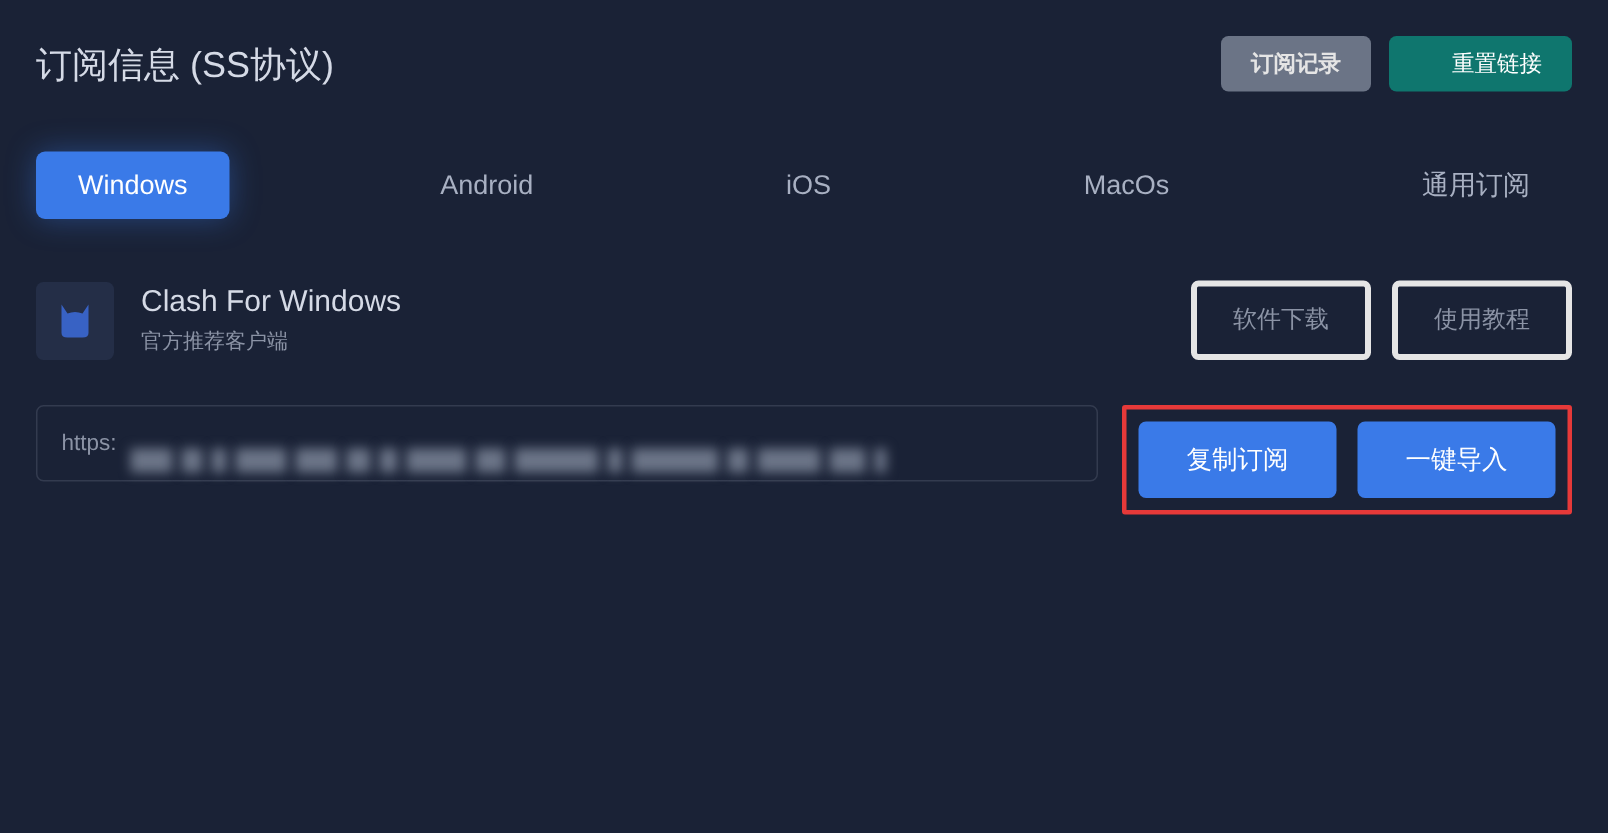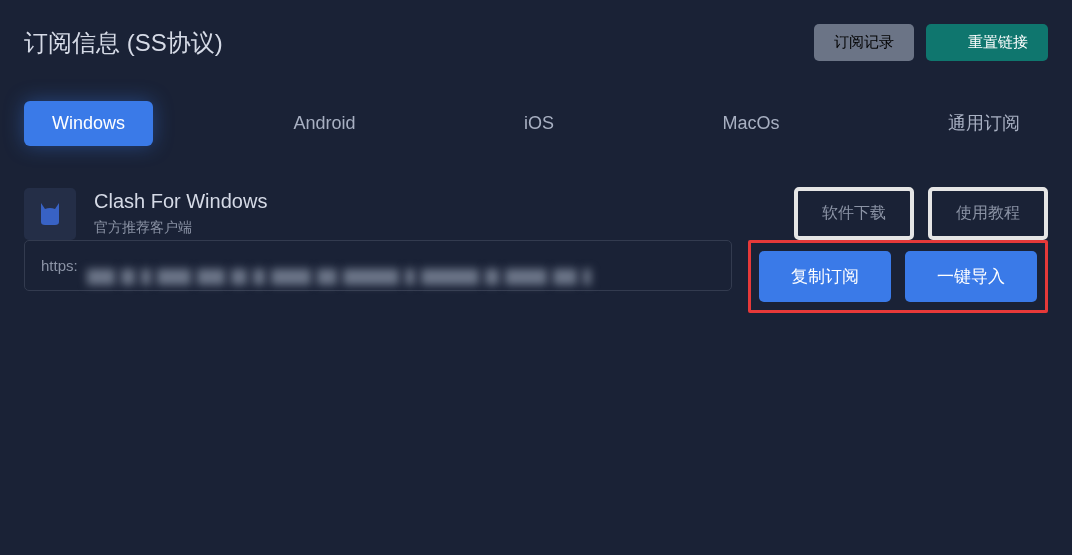--- a/index.html
+++ b/index.html
@@ -33,21 +33,22 @@
     .btn {
       padding: 9px 20px;
       border-radius: 5px;
       border: none;
       font-size: 15px;
       cursor: pointer;
       font-family: inherit;
     }
     .btn-gray {
       background-color: #6b7486;
-      color: #000000;
+      color: #e5e5e5;
+      font-weight: bold;
     }
     .btn-red {
       background-color: #0f766e;
       color: #fff;
       padding-left: 42px;
     }
     .btn-outline {
       background-color: transparent;
       border: 4px solid #e5e5e5;
       color: #8b93a5;
@@ -76,20 +77,21 @@
     }
     .tab.active {
       background-color: #3a7ae8;
       color: #fff;
       box-shadow: 0 0 20px rgba(58, 122, 232, 0.4);
     }
     .client-row {
       display: flex;
       justify-content: space-between;
       align-items: center;
+      margin-bottom: 30px;
     }
     .client-info {
       display: flex;
       align-items: center;
       gap: 18px;
     }
     .client-icon {
       width: 52px;
       height: 52px;
       background-color: #242e47;

